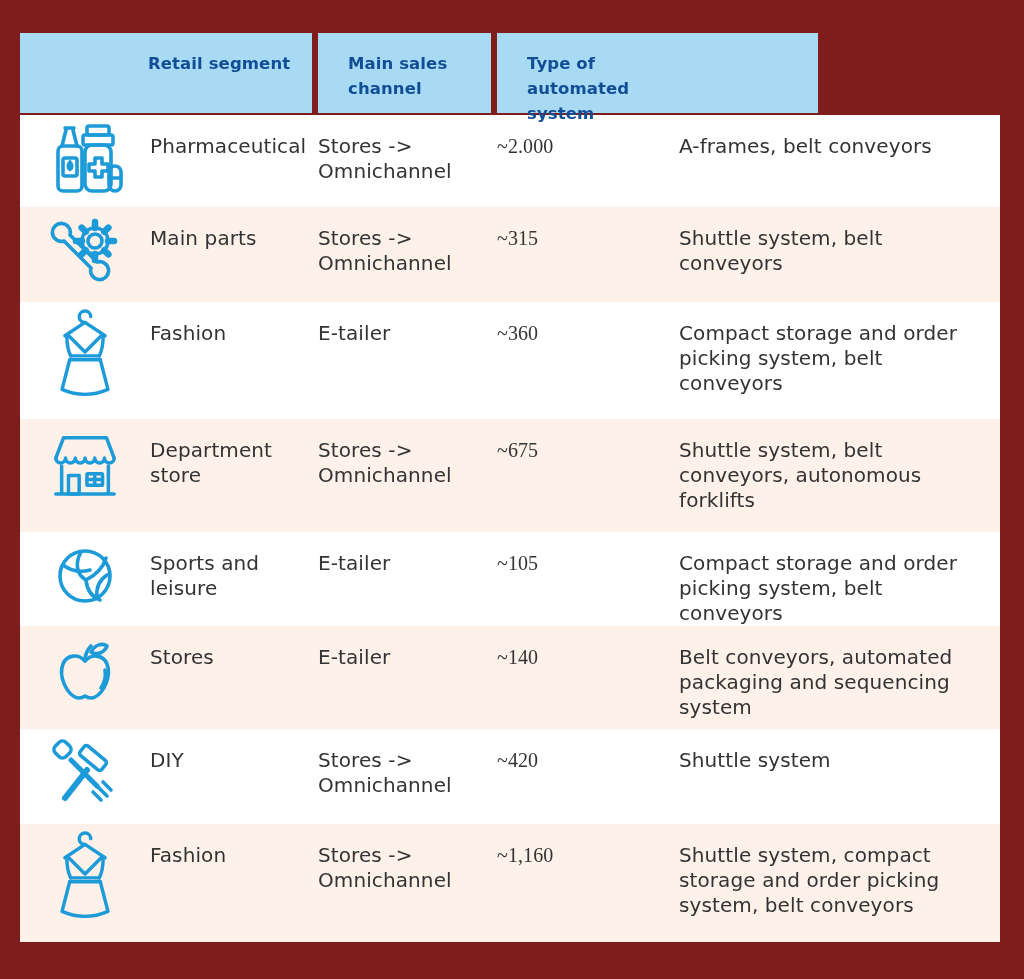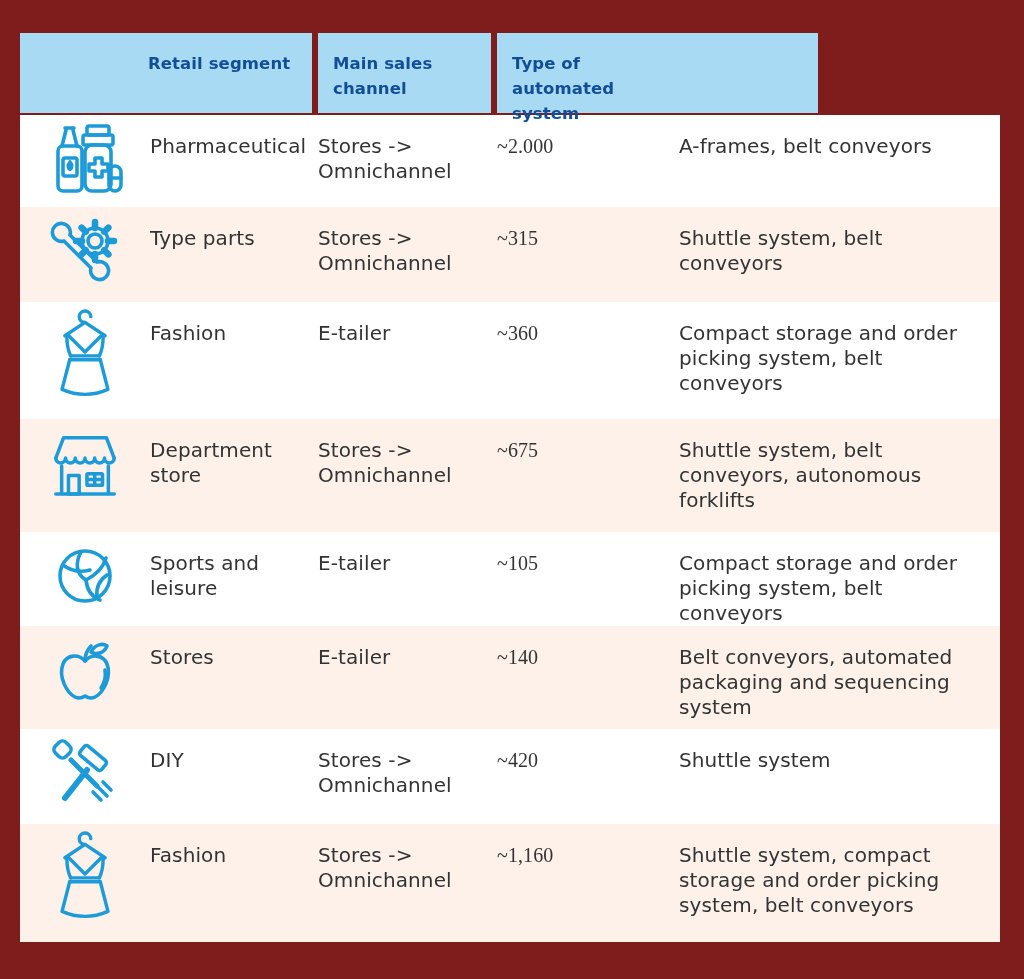--- a/index.html
+++ b/index.html
@@ -7,21 +7,21 @@
     --icon:#1d9ad8; --text:#333333;
   }
   html,body{margin:0;padding:0;}
   body{background:#ffffff;font-family:"DejaVu Sans","Liberation Sans",sans-serif;}
   .canvas{position:relative;width:1024px;height:979px;background:#7f1d1d;overflow:hidden;}
   .table{position:absolute;left:20px;top:33px;width:980px;}
 
   
   .thead{display:flex;gap:6px;height:80px;margin-bottom:2px;}
   .hcell{background:var(--header-bg);color:var(--header-text);box-sizing:border-box;
-         padding-top:18px;padding-left:15px;font-weight:bold;font-size:16.5px;line-height:25px;
+         padding-top:18px;padding-left:30px;font-weight:bold;font-size:16.5px;line-height:25px;
          letter-spacing:.1px;}
   .hcell .hlabel{max-width:165px;}
   .hcell.h1{width:292px;padding-left:128px;}
   .hcell.h1 .hlabel{max-width:170px;}
   .hcell.h2{width:173px;}
   .hcell.h2 .hlabel{max-width:118px;}
   .hcell.h3{width:176px;}
   .hcell.h4{width:321px;}
   .hsub{font-weight:normal;font-size:15px;line-height:24px;}
 
@@ -97,21 +97,21 @@
               <g stroke="#1d9ad8" fill="none" stroke-width="3.6" stroke-linecap="round" stroke-linejoin="round">
                 <g stroke-width="6.5">
                   <path d="M60 27 h6 M56.2 36.2 l4.2 4.2 M47 40 v6 M37.8 36.2 l-4.2 4.2 M34 27 h-6 M37.8 17.8 l-4.2 -4.2 M47 14 v-6 M56.2 17.8 l4.2 -4.2"></path>
                 </g>
                 <circle cx="47" cy="27" r="13"></circle>
                 <circle cx="47" cy="27" r="7"></circle>
                 <path d="M22 21 A9 9 0 1 0 16 27 M22 21 L49 48 M16 27 L43 54 M43 54 A9 9 0 1 0 49 48"></path>
               </g>
             </svg>
           </div>
-          <div class="cell seg"><span>Type parts</span></div>
+          <div class="cell seg"><span>Main parts</span></div>
           <div class="cell chan"><span>Stores -&gt; Omnichannel</span></div>
           <div class="cell turn"><span>~315</span></div>
           <div class="cell sys"><span>Shuttle system, belt conveyors</span></div>
         </div>
         <div class="row">
           <div class="cell icon-cell">
             <svg width="60" height="88" viewBox="0 0 60 92">
               <g stroke="#1d9ad8" fill="none" stroke-width="3.6" stroke-linecap="round" stroke-linejoin="round">
                 <path d="M30 14 a6 6 0 1 1 6 -6"></path>
                 <path d="M9 28 L30 14 L51 28"></path>

